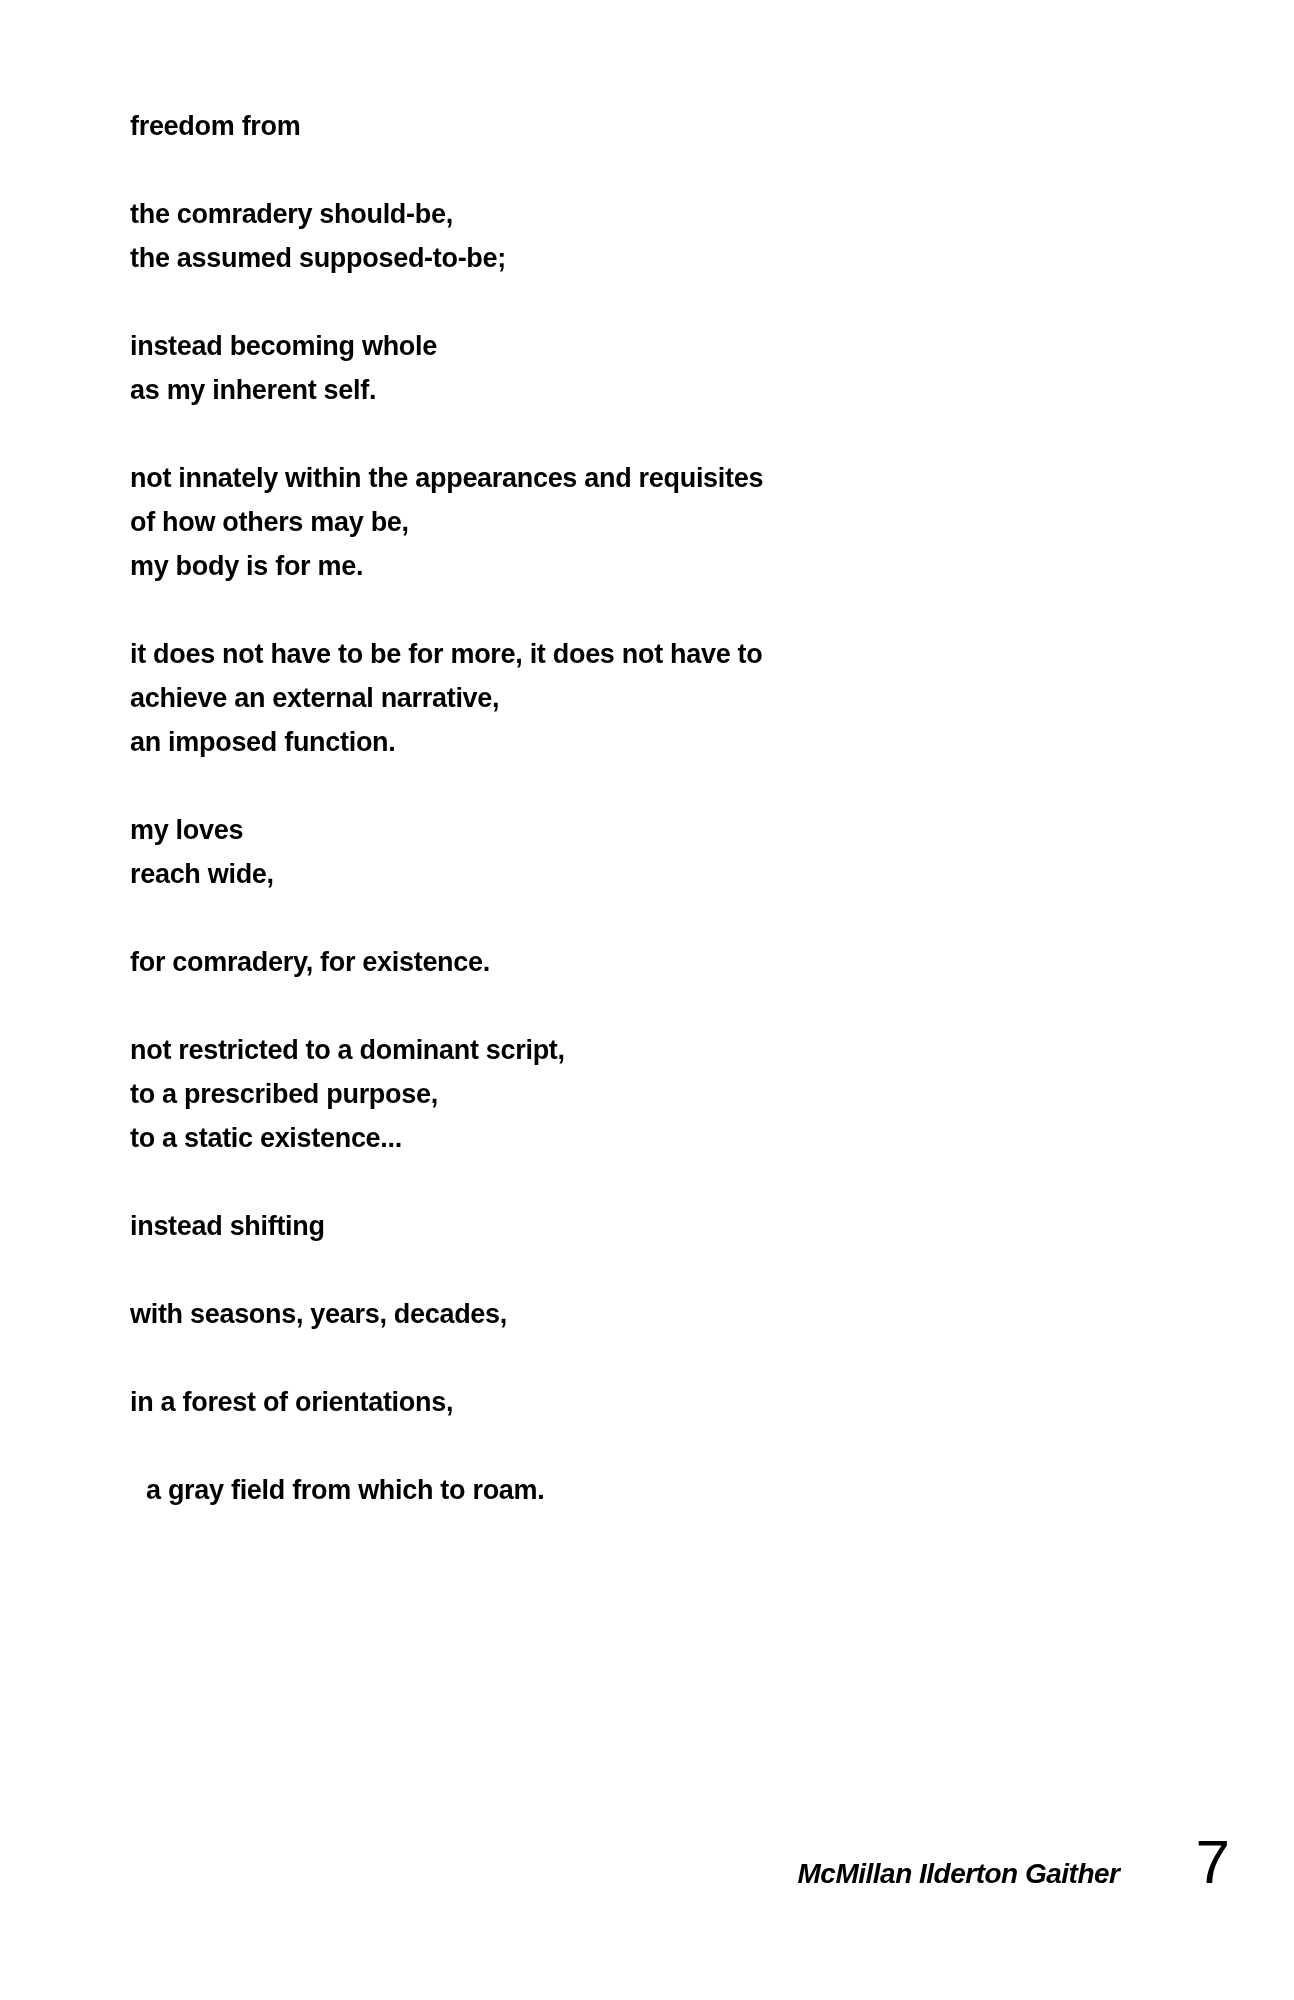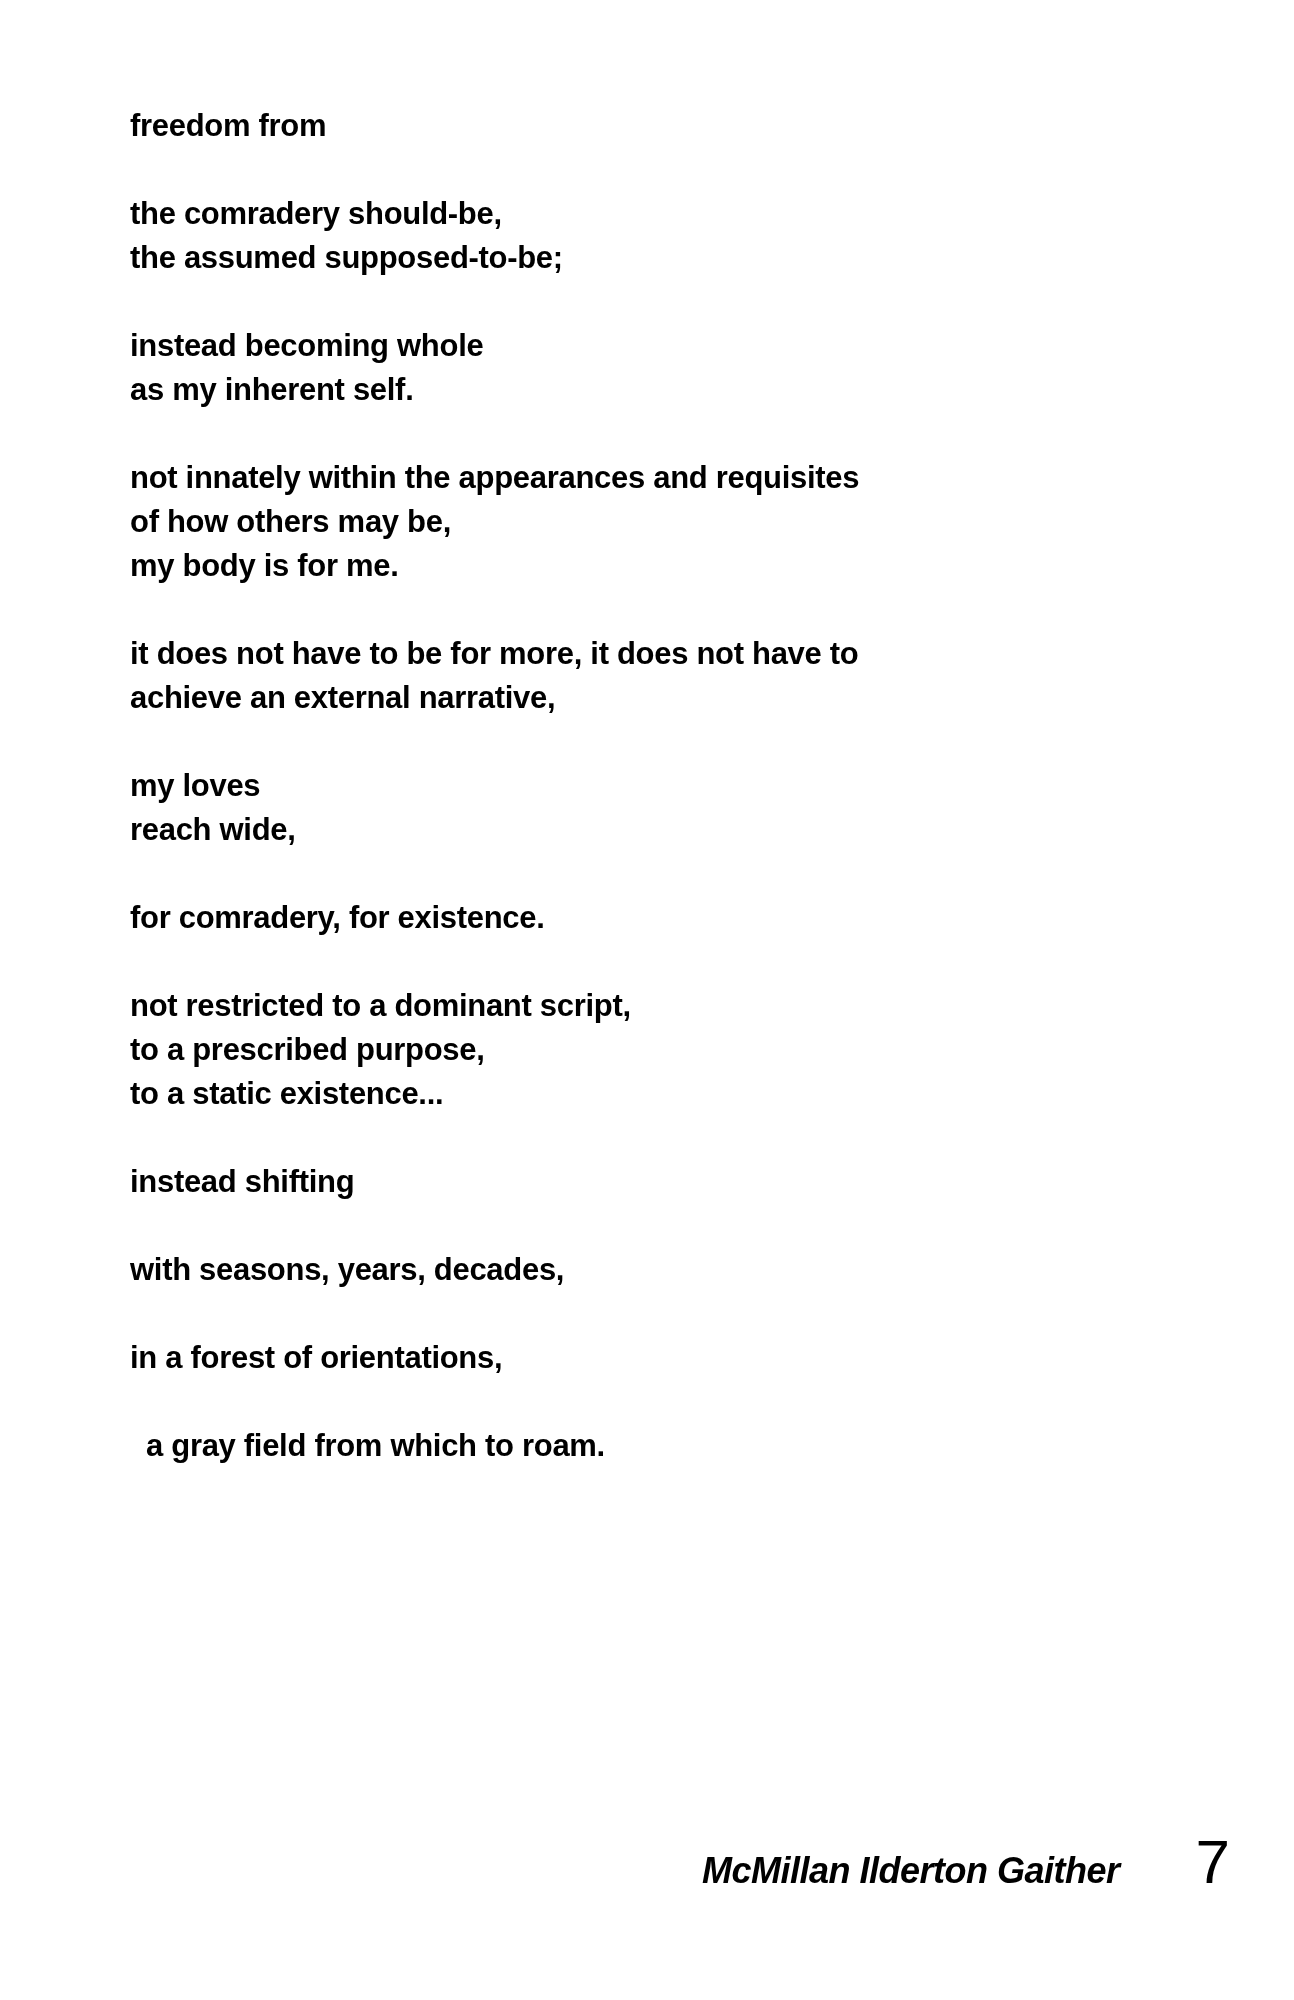--- a/index.html
+++ b/index.html
@@ -22,39 +22,39 @@
     width: 1060px;
   }
   .stanza {
     margin: 0 0 44px 0;
   }
   .stanza:last-child {
     margin-bottom: 0;
     margin-left: 16px;
   }
   .poem-line {
-    font-size: 31px;
+    font-size: 27px;
     line-height: 44px;
     font-weight: 700;
     letter-spacing: -0.3px;
     color: #000000;
     white-space: nowrap;
   }
   .footer {
     position: absolute;
     top: 1831px;
     left: 0;
     right: 64px;
     display: flex;
     justify-content: flex-end;
     align-items: baseline;
     gap: 76px;
   }
   .author-name {
-    font-size: 36px;
+    font-size: 28px;
     line-height: 42px;
     font-weight: 700;
     font-style: italic;
     letter-spacing: -0.5px;
     color: #000000;
     white-space: nowrap;
   }
   .page-number {
     font-size: 62px;
     line-height: 62px;
@@ -84,20 +84,21 @@
   <div class="stanza">
     <div class="poem-line">not innately within the appearances and requisites</div>
     <div class="poem-line">of how others may be,</div>
     <div class="poem-line">my body is for me.</div>
   </div>
 
 
   <div class="stanza">
     <div class="poem-line">it does not have to be for more, it does not have to</div>
     <div class="poem-line">achieve an external narrative,</div>
+    <div class="poem-line">an imposed function.</div>
   </div>
 
   <div class="stanza">
     <div class="poem-line">my loves</div>
     <div class="poem-line">reach wide,</div>
   </div>
 
   <div class="stanza">
     <div class="poem-line">for comradery, for existence.</div>
   </div>

